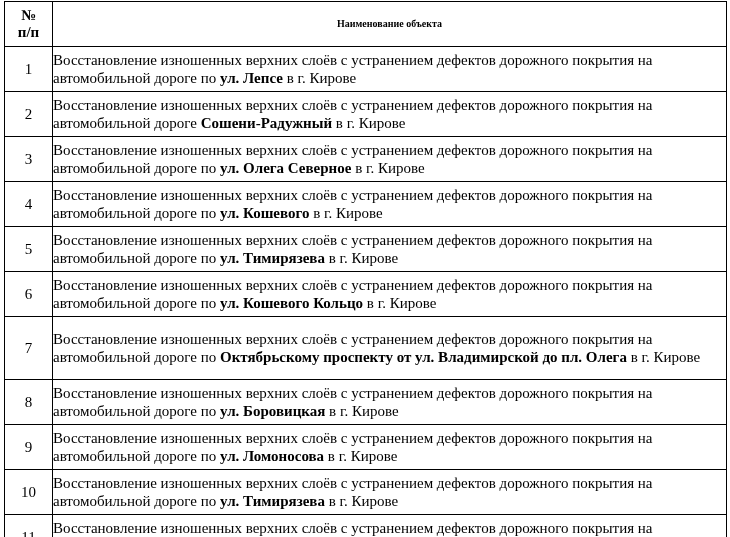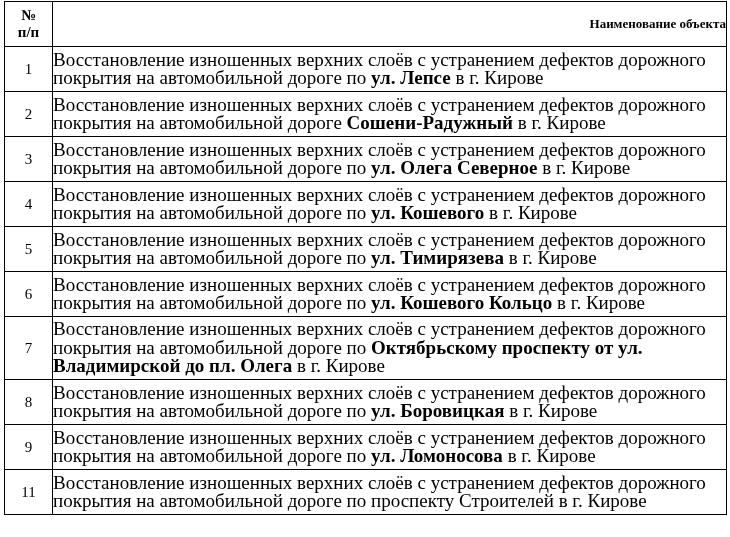--- a/index.html
+++ b/index.html
@@ -33,30 +33,30 @@
     vertical-align: middle;
     padding: 0;
   }
   th.col-num, td.cell-num {
     width: 47px;
     text-align: center;
     font-size: 15px;
     line-height: 17px;
   }
   th.col-name {
-    text-align: right;
-    font-size: 13px;
+    text-align: center;
+    font-size: 10px;
     line-height: 18px;
   }
   th.col-num .hdr-line {
     display: block;
   }
   td.cell-name {
     text-align: left;
-    font-size: 19px;
+    font-size: 15px;
     line-height: 18.5px;
     padding: 1px 3px 2px 4px;
   }
   .head-row th {
     height: 44px;
   }
   .txt {
     display: block;
     white-space: normal;
   }
@@ -134,20 +134,26 @@
             <span class="txt"><span>Восстановление изношенных верхних слоёв с устранением дефектов дорожного покрытия на автомобильной дороге по </span><span class="bold">ул. Боровицкая</span><span> в г. Кирове</span></span>
           </td>
       </tr>
       <tr class="data-row">
         <td class="cell-num">9</td>
         <td class="cell-name">
             <span class="txt"><span>Восстановление изношенных верхних слоёв с устранением дефектов дорожного покрытия на автомобильной дороге по </span><span class="bold">ул. Ломоносова</span><span> в г. Кирове</span></span>
           </td>
       </tr>
       <tr class="data-row">
+        <td class="cell-num">10</td>
+        <td class="cell-name">
+            <span class="txt"><span>Восстановление изношенных верхних слоёв с устранением дефектов дорожного покрытия на автомобильной дороге по </span><span class="bold">ул. Тимирязева</span><span> в г. Кирове</span></span>
+          </td>
+      </tr>
+      <tr class="data-row">
         <td class="cell-num">11</td>
         <td class="cell-name">
             <span class="txt"><span>Восстановление изношенных верхних слоёв с устранением дефектов дорожного покрытия на автомобильной дороге по проспекту Строителей в г. Кирове</span><span class="bold"></span><span></span></span>
           </td>
       </tr>
     </tbody>
   </table>
 </div>
 
 </body></html>

